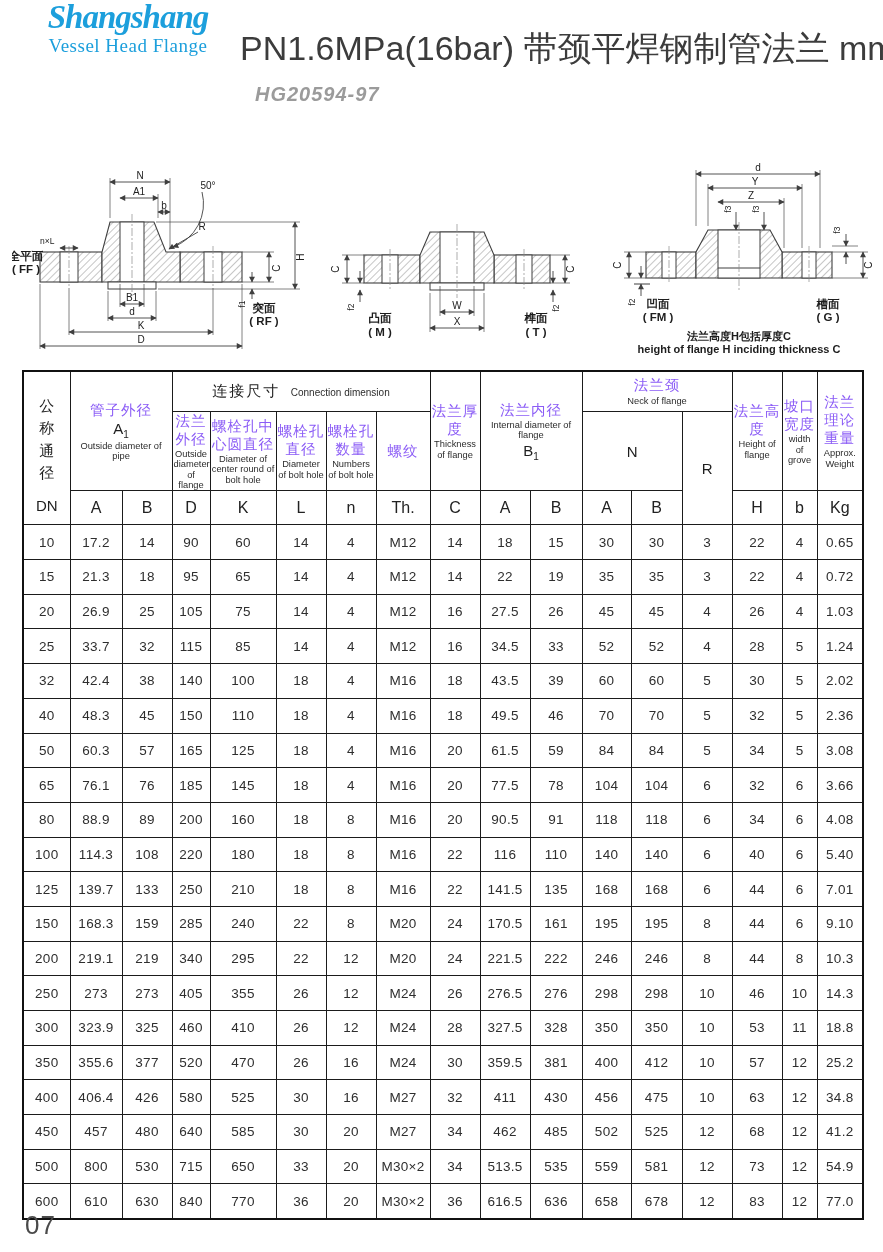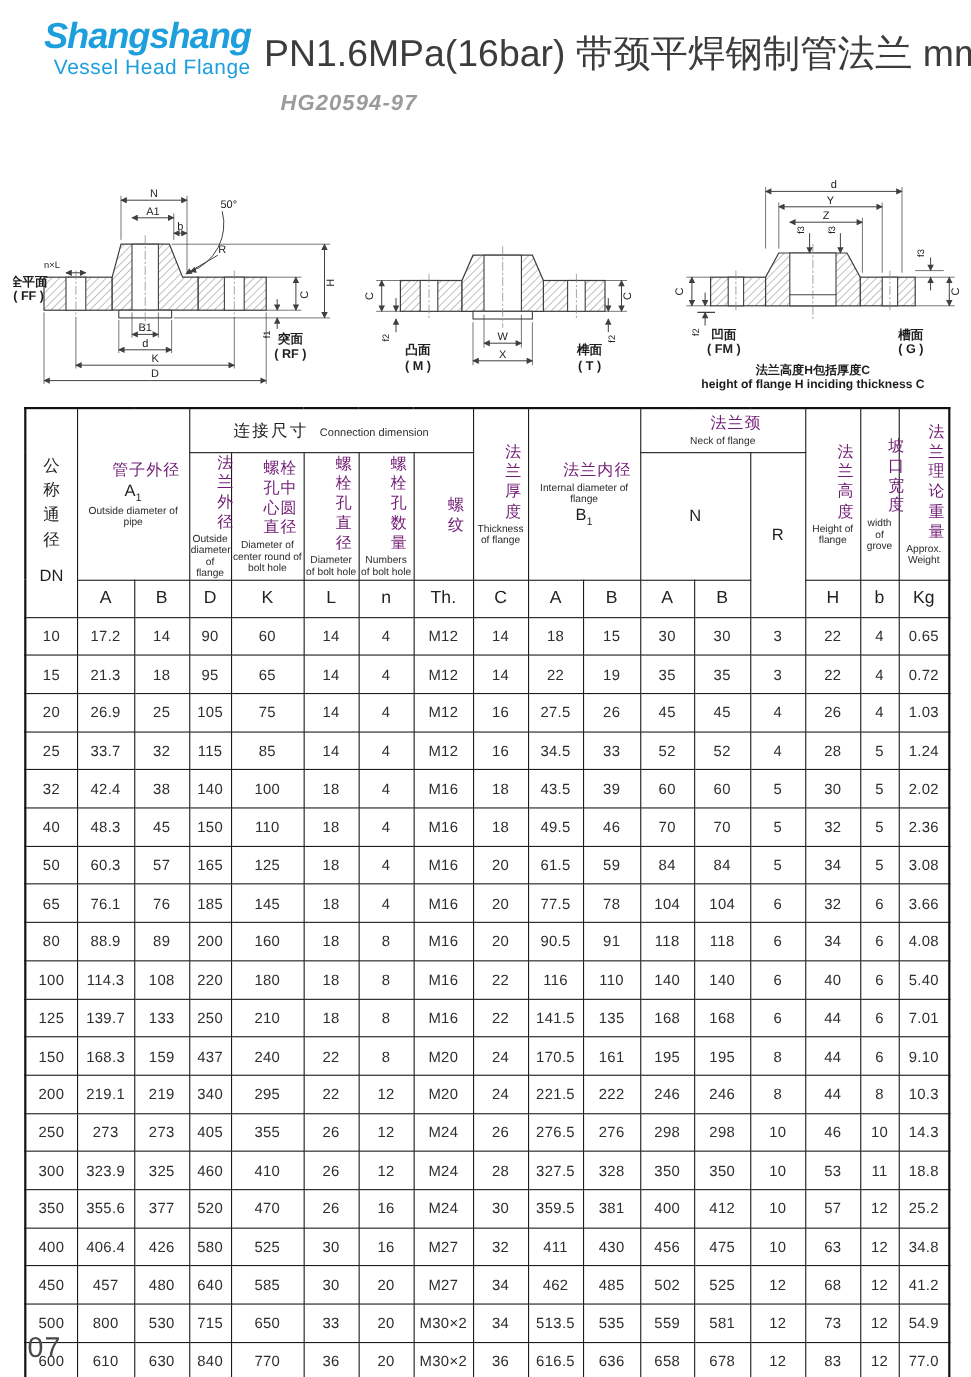--- a/index.html
+++ b/index.html
@@ -1,21 +1,21 @@
 <!DOCTYPE html>
 <html><head>
 <meta charset="utf-8">
 <style>
   * { box-sizing: border-box; margin: 0; padding: 0; }
   html,body { background:#fff; }
   body { width:883px; height:1252px; position:relative; font-family:"Liberation Sans","DejaVu Sans",sans-serif; color:#2f2f2f; }
   .page { position:absolute; inset:0; background:#fff; overflow:hidden; }
 
   
-  .logo { position:absolute; left:28px; top:16px; width:200px; text-align:right; }
+  .logo { position:absolute; left:28px; top:0; width:200px; text-align:center;font-family:Liberation Serif, serif; }
   .logo .brand { font-size:33px; font-weight:bold; font-style:italic; color:#1c9fdc; letter-spacing:-1px; line-height:1.05; }
   .logo .tagline { font-size:19px; color:#1c9fdc; letter-spacing:0.5px; }
   .title-block { position:absolute; left:240px; top:26px; width:622px; }
   .main-title { font-size:34px; color:#3c3c3c; white-space:nowrap; }
   .sub-row { display:flex; justify-content:space-between; align-items:baseline; margin-top:11px;text-align:right; }
   .standard { font-size:20px; font-weight:bold; font-style:italic; color:#9b9b9b; letter-spacing:1px; padding-left:15px; }
   .subtitle-en { font-size:20px; color:#303030; }
 
   
   .drawings { position:absolute; left:0; top:160px; width:883px; height:200px; }
@@ -30,21 +30,21 @@
   .cl  { stroke:#8a8a8a; stroke-width:0.7; stroke-dasharray:8 2 2 2; fill:none; }
   .ol  { stroke:#3f3f3f; stroke-width:1; }
   .hsh { stroke:#3f3f3f; stroke-width:1.1; }
 
   
   table.spec { position:absolute; left:22px; top:370px; width:840px; border-collapse:collapse; table-layout:fixed; border:2px solid #111; }
   .spec th, .spec td { border:1px solid #1b1b1b; text-align:center; vertical-align:middle; padding:0 1px; font-weight:normal; }
   .spec thead .hr1 th { height:40px; }
   .spec thead .hr2 th { height:74px; }
   .spec thead .hr3 th { height:34px; font-size:16px; color:#222; }
-  .cn   { font-size:14.5px; color:#701a75; letter-spacing:1px; line-height:1.25;padding-left:24px; }
+  .cn   { font-size:14.5px; color:#8b5cf6; letter-spacing:1px; line-height:1.25; }
   .cn-b { font-size:15px; color:#1e1e1e; letter-spacing:2px;margin-top:23px; }
   .en   { font-size:9.3px; color:#2c2c2c; line-height:1.12; margin-top:1px; }
   .en-inline { font-size:10px; color:#2c2c2c; letter-spacing:0; margin-left:6px; }
   .code-lg { font-size:15px; color:#1e1e1e; margin-top:1px; }
   .code-lg sub { font-size:10px; }
   .vtext { width:16px; margin:12px auto; word-break:break-all; font-size:15px; line-height:1.5; letter-spacing:0; color:#1e1e1e; }
   .dn-code { font-size:15px; margin-top:2px; color:#1e1e1e; }
   .spec tbody td { height:34.7px; font-size:13.5px; color:#2e2e2e; letter-spacing:0.3px; }
 
   
@@ -551,21 +551,21 @@
           <td>168</td>
           <td>6</td>
           <td>44</td>
           <td>6</td>
           <td>7.01</td>
         </tr>
         <tr>
           <td>150</td>
           <td>168.3</td>
           <td>159</td>
-          <td>437</td>
+          <td>285</td>
           <td>240</td>
           <td>22</td>
           <td>8</td>
           <td>M20</td>
           <td>24</td>
           <td>170.5</td>
           <td>161</td>
           <td>195</td>
           <td>195</td>
           <td>8</td>

